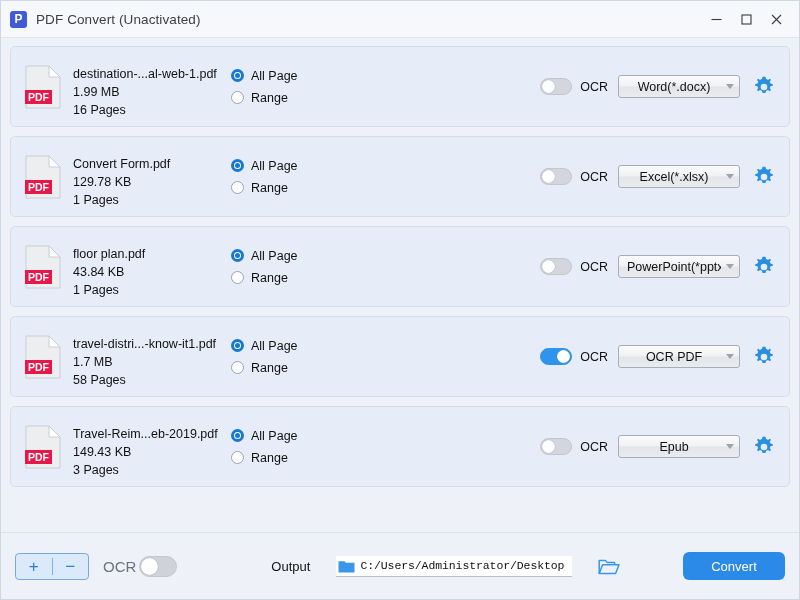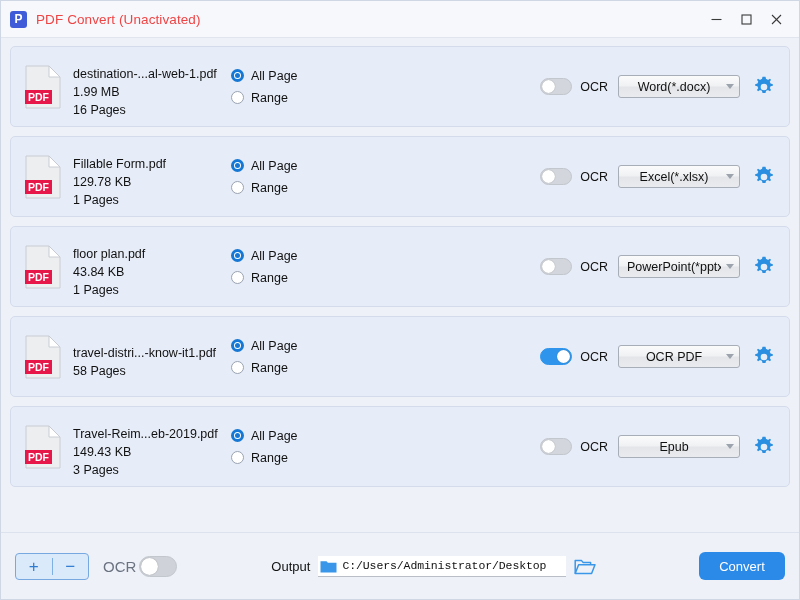--- a/index.html
+++ b/index.html
@@ -46,21 +46,21 @@
     font-size: 12px;
     font-weight: bold;
     line-height: 17px;
     text-align: center;
     flex: 0 0 auto;
     font-family: "Liberation Sans", sans-serif;
   }
   .title-text {
     margin-left: 9px;
     font-size: 13.5px;
-    color: #ef4444;
+    color: #404040;
     letter-spacing: .1px;
   }
   .win-controls {
     margin-left: auto;
     display: flex;
     align-items: center;
     height: 100%;
   }
   .win-btn {
     width: 30px;
@@ -305,33 +305,34 @@
     border-radius: 50%;
     background: #fff;
     box-shadow: 0 0 1px rgba(0,0,0,.4);
   }
 
   .output-group {
     margin-left: 94px;
     display: flex;
     align-items: center;
     flex: 0 0 auto;
+    gap: 18px;
   }
   .output-label {
     font-size: 13px;
     color: #111;
     margin-right: 8px;
   }
   .path-field {
     height: 21px;
     border-bottom: 1px solid #b9bec7;
     background: #ffffff;
     display: flex;
     align-items: center;
-    padding: 0 20px 0 2px;
+    padding: 0 8px 0 2px;
     box-sizing: border-box;
   }
   .folder-icon { width: 17px; height: 14px; flex: 0 0 auto; }
   .folder-icon svg { display: block; }
   .path-text {
     margin-left: 5px;
     font-family: "Liberation Mono", monospace;
     font-size: 11.5px;
     color: #111;
     white-space: nowrap;
@@ -340,21 +341,21 @@
   .browse-icon {
     margin-left: 8px;
     width: 22px;
     height: 19px;
     flex: 0 0 auto;
   }
   .browse-icon svg { display: block; }
 
   .convert-btn {
     margin-left: auto;
-    width: 86px;
+    width: 102px;
     height: 28px;
     background: #2b8ae8;
     border-radius: 6px;
     color: #fff;
     font-size: 13px;
     display: flex;
     align-items: center;
     justify-content: center;
     flex: 0 0 auto;
   }
@@ -435,21 +436,21 @@
     <div class="card">
       <div class="fileicon">
         <svg width="36" height="44" viewBox="0 0 36 44">
           <path d="M1 1 H24 L35 12 V43 H1 Z" fill="#eceef0" stroke="#c8ccd2" stroke-width="1"></path>
           <path d="M24 1 L35 12 H24 Z" fill="#ffffff" stroke="#c8ccd2" stroke-width="1"></path>
           <rect x="0" y="25" width="27" height="14" fill="#e8174a"></rect>
           <text x="13.5" y="35.5" font-family="Liberation Sans, sans-serif" font-size="10.5" font-weight="bold" fill="#ffffff" text-anchor="middle">PDF</text>
         </svg>
       </div>
       <div class="fileinfo">
-        <div class="fname">Fillable Form.pdf</div>
+        <div class="fname">Convert Form.pdf</div>
         <div class="fmeta">129.78 KB</div>
         <div class="fmeta">1 Pages</div>
       </div>
       <div class="radios">
         <div class="radio-row">
           <span class="radio on"></span>
           <span class="radio-label">All Page</span>
         </div>
         <div class="radio-row">
           <span class="radio"></span>
@@ -522,20 +523,21 @@
       <div class="fileicon">
         <svg width="36" height="44" viewBox="0 0 36 44">
           <path d="M1 1 H24 L35 12 V43 H1 Z" fill="#eceef0" stroke="#c8ccd2" stroke-width="1"></path>
           <path d="M24 1 L35 12 H24 Z" fill="#ffffff" stroke="#c8ccd2" stroke-width="1"></path>
           <rect x="0" y="25" width="27" height="14" fill="#e8174a"></rect>
           <text x="13.5" y="35.5" font-family="Liberation Sans, sans-serif" font-size="10.5" font-weight="bold" fill="#ffffff" text-anchor="middle">PDF</text>
         </svg>
       </div>
       <div class="fileinfo">
         <div class="fname">travel-distri...-know-it1.pdf</div>
+        <div class="fmeta">1.7 MB</div>
         <div class="fmeta">58 Pages</div>
       </div>
       <div class="radios">
         <div class="radio-row">
           <span class="radio on"></span>
           <span class="radio-label">All Page</span>
         </div>
         <div class="radio-row">
           <span class="radio"></span>
           <span class="radio-label">Range</span>

